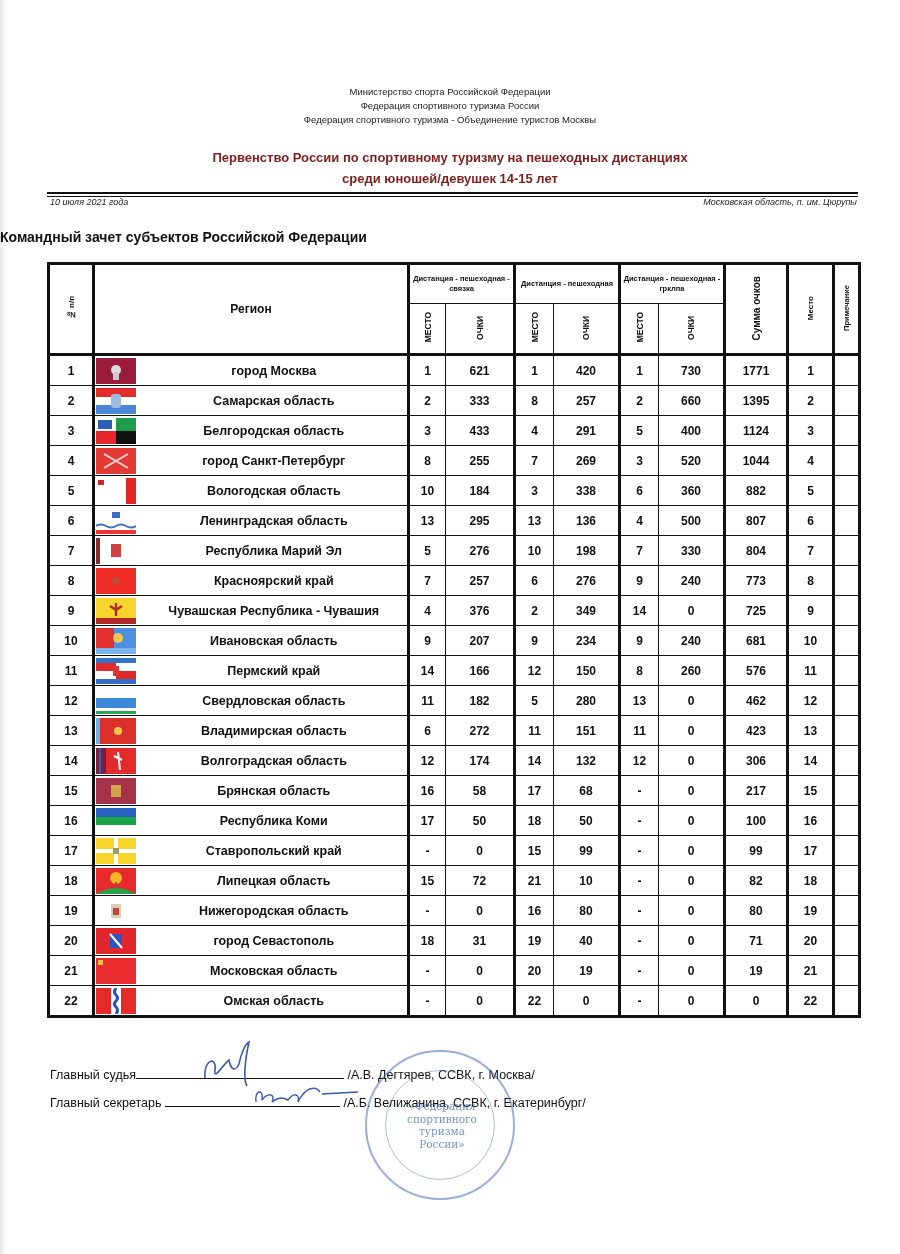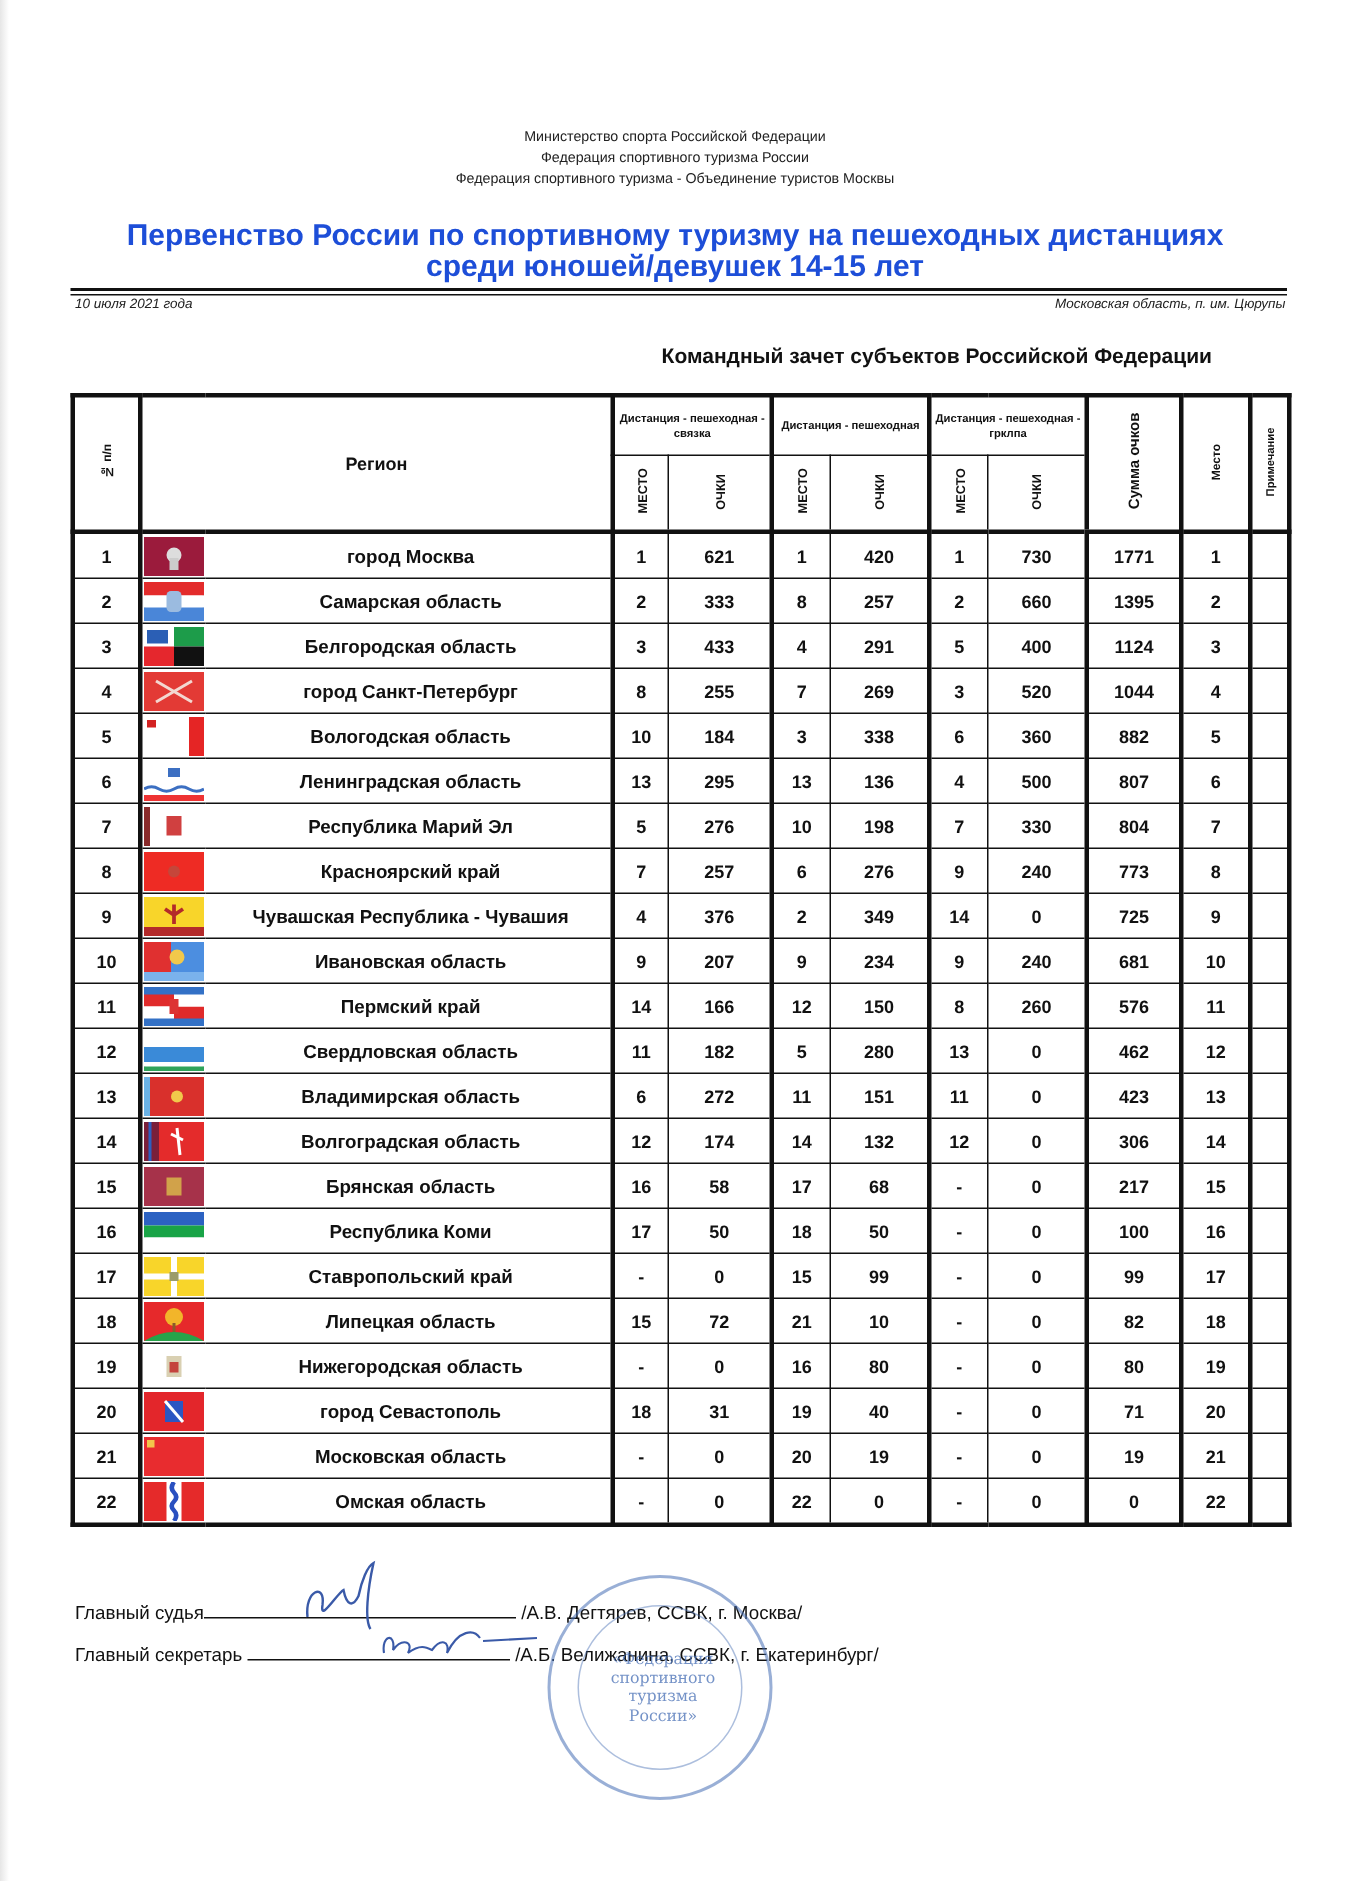--- a/index.html
+++ b/index.html
@@ -2,28 +2,28 @@
 <html><head>
 <meta charset="utf-8">
 <style>
   html, body { margin:0; padding:0; background:#ffffff; }
   body { width:900px; height:1254px; position:relative; overflow:hidden;
          font-family:"Liberation Sans", sans-serif; color:#111; }
   .page-edge { position:absolute; left:0; top:0; width:6px; height:1254px;
                background:linear-gradient(to right,#e6e6e6,#ffffff); }
   .org { position:absolute; left:0; width:900px; text-align:center; font-size:9.5px; color:#222; line-height:12px; }
   .org1 { top:86px; } .org2 { top:100px; } .org3 { top:114px; }
-  .title { position:absolute; left:0; width:900px; text-align:center; font-weight:bold; font-size:20px; line-height:21px; color:#1d4ed8; }
+  .title { position:absolute; left:0; width:900px; text-align:center; font-weight:bold; font-size:13px; line-height:21px; color:#7f1d1d; }
   .t1 { top:147px; } .t2 { top:168px; }
   .rule1 { position:absolute; left:47px; width:811px; top:192px; height:2px; background:#111; }
   .rule2 { position:absolute; left:47px; width:811px; top:196px; height:1px; background:#111; }
   .meta { position:absolute; top:197px; font-size:9px; font-style:italic; color:#222; }
   .meta-left { left:50px; }
   .meta-right { right:43px; }
-  .subtitle { position:absolute; top:229px; left:0; width:776px; text-align:right; font-weight:bold; font-size:14px; color:#111;padding-left:32px; }
+  .subtitle { position:absolute; top:229px; left:0; width:776px; text-align:left; font-weight:bold; font-size:14px; color:#111; }
 
   table.results { position:absolute; left:47px; top:262px; border-collapse:collapse; table-layout:fixed; width:811px; }
   table.results td, table.results th { border:1px solid #111; padding:0; text-align:center; vertical-align:middle; }
   table.results th { font-weight:bold; }
   .thick-l { border-left:3px solid #111 !important; }
   .thick-r { border-right:3px solid #111 !important; }
   .thick-t { border-top:3px solid #111 !important; }
   .thick-b { border-bottom:3px solid #111 !important; }
   .grp { font-size:7.5px; line-height:10px; height:38px; }
   .rot { writing-mode:vertical-rl; transform:rotate(180deg); display:inline-block; white-space:nowrap; }

